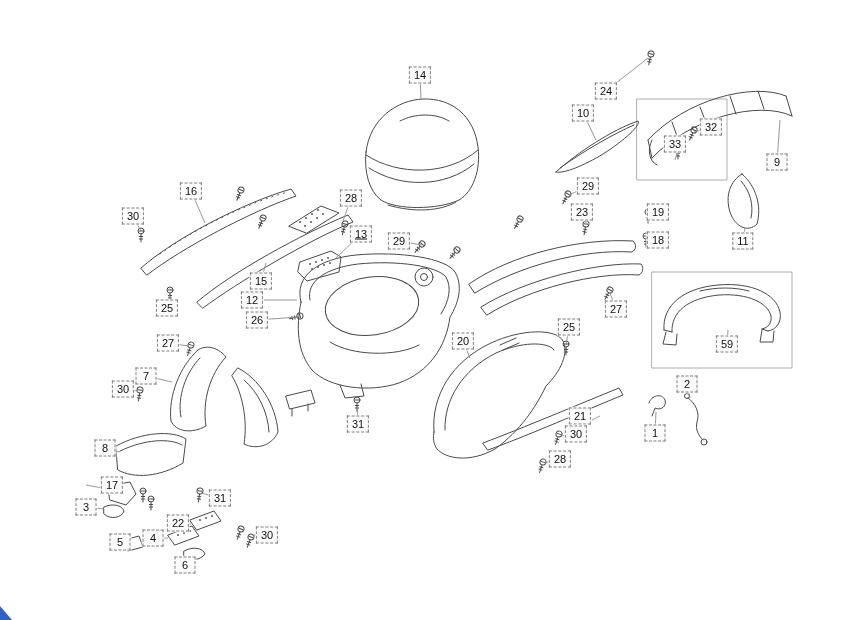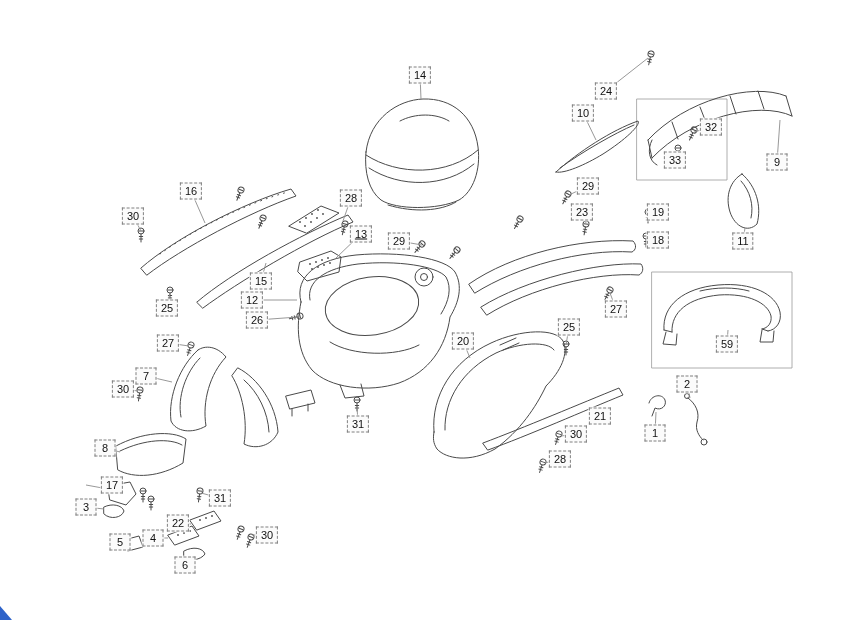--- a/index.html
+++ b/index.html
@@ -286,21 +286,21 @@
       <line x1="120" y1="542" x2="129" y2="544"></line>
       <line x1="267" y1="535" x2="252" y2="535"></line>
       <line x1="185" y1="565" x2="190" y2="558"></line>
     </svg>
 
   <div id="callouts">
       <div class="callout" style="left: 420px; top: 75px;">14</div>
       <div class="callout" style="left: 606px; top: 91px;">24</div>
       <div class="callout" style="left: 583px; top: 113px;">10</div>
       <div class="callout" style="left: 711px; top: 127px;">32</div>
-      <div class="callout" style="left: 675px; top: 160px;">33</div>
+      <div class="callout" style="left: 675px; top: 144px;">33</div>
       <div class="callout" style="left: 777px; top: 162px;">9</div>
       <div class="callout" style="left: 191px; top: 191px;">16</div>
       <div class="callout" style="left: 351px; top: 198px;">28</div>
       <div class="callout" style="left: 588px; top: 186px;">29</div>
       <div class="callout" style="left: 133px; top: 216px;">30</div>
       <div class="callout" style="left: 582px; top: 212px;">23</div>
       <div class="callout" style="left: 658px; top: 212px;">19</div>
       <div class="callout" style="left: 361px; top: 234px; text-decoration: underline;">13</div>
       <div class="callout" style="left: 658px; top: 240px;">18</div>
       <div class="callout" style="left: 399px; top: 241px;">29</div>
@@ -310,21 +310,21 @@
       <div class="callout" style="left: 167px; top: 308px;">25</div>
       <div class="callout" style="left: 616px; top: 309px;">27</div>
       <div class="callout" style="left: 257px; top: 320px;">26</div>
       <div class="callout" style="left: 569px; top: 327px;">25</div>
       <div class="callout" style="left: 168px; top: 343px;">27</div>
       <div class="callout" style="left: 463px; top: 341px;">20</div>
       <div class="callout" style="left: 727px; top: 344px;">59</div>
       <div class="callout" style="left: 146px; top: 376px;">7</div>
       <div class="callout" style="left: 123px; top: 389px;">30</div>
       <div class="callout" style="left: 687px; top: 384px;">2</div>
-      <div class="callout" style="left: 600px; top: 416px;">21</div>
+      <div class="callout" style="left: 580px; top: 416px;">21</div>
       <div class="callout" style="left: 358px; top: 424px;">31</div>
       <div class="callout" style="left: 655px; top: 433px;">1</div>
       <div class="callout" style="left: 576px; top: 434px;">30</div>
       <div class="callout" style="left: 105px; top: 448px;">8</div>
       <div class="callout" style="left: 560px; top: 459px;">28</div>
       <div class="callout" style="left: 86px; top: 485px; margin-left: 26px;">17</div>
       <div class="callout" style="left: 220px; top: 498px;">31</div>
       <div class="callout" style="left: 86px; top: 507px;">3</div>
       <div class="callout" style="left: 178px; top: 523px;">22</div>
       <div class="callout" style="left: 153px; top: 538px;">4</div>

